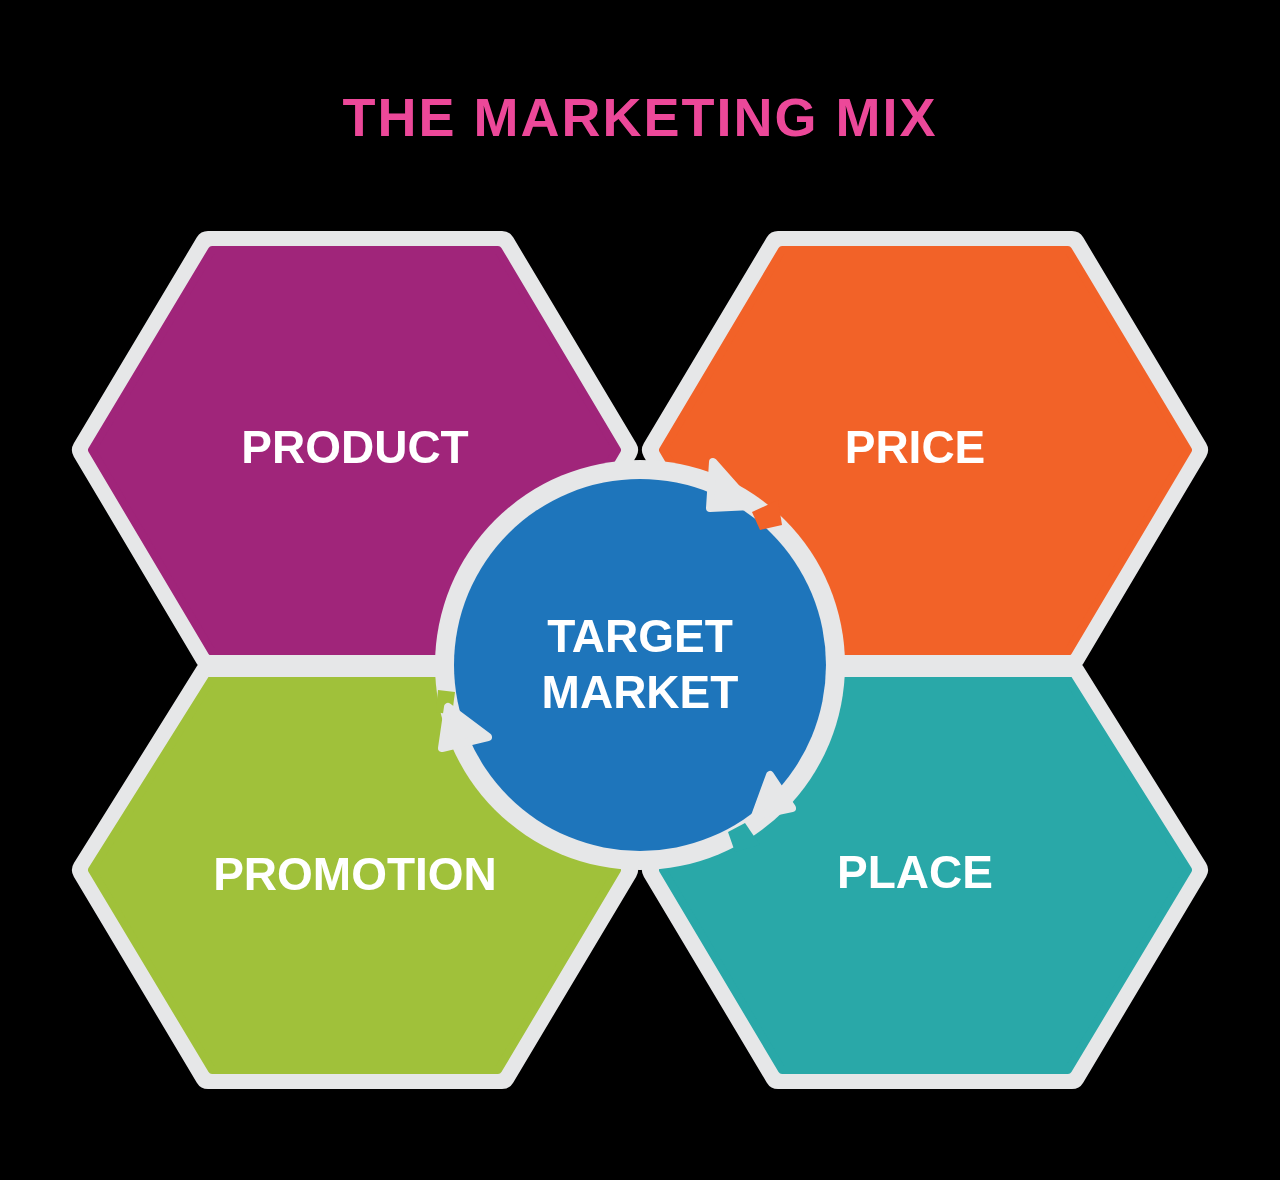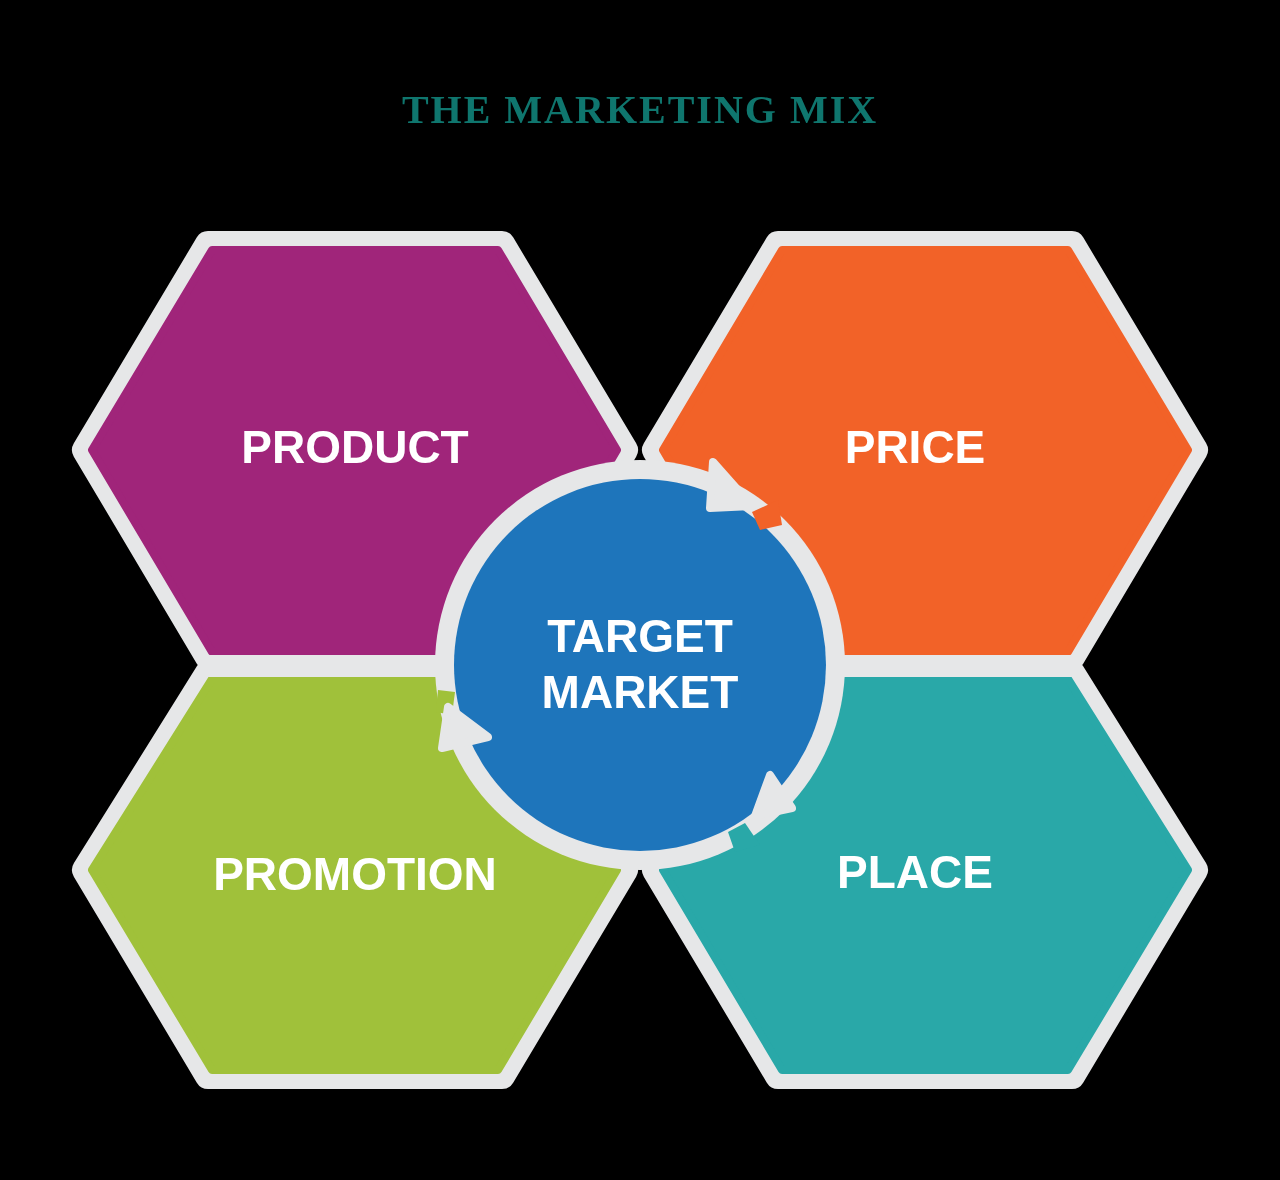--- a/index.html
+++ b/index.html
@@ -1,19 +1,19 @@
 <!DOCTYPE html>
 <html><head>
 <meta charset="utf-8">
 <style>
   html, body { margin: 0; padding: 0; background: #000000; }
   body { width: 1280px; height: 1180px; position: relative; overflow: hidden; font-family: "Liberation Sans", "DejaVu Sans", sans-serif; }
   #title {
     position: absolute; left: 0; top: 86px; width: 1280px; text-align: center;
-    font-size: 40px; font-weight: bold; letter-spacing: 2px; color: #0f766e; font-family: Liberation Serif, serif;
+    font-size: 54px; font-weight: bold; letter-spacing: 2px; color: #ec4899;
   }
   #diagram { position: absolute; left: 0; top: 0; }
   .seg-label { font-family: "Liberation Sans", "DejaVu Sans", sans-serif; font-weight: bold; fill: #ffffff; }
 </style>
 </head>
 <body>
 
 <div id="title">THE MARKETING MIX</div>
 
 <svg id="diagram" width="1280" height="1180" viewBox="0 0 1280 1180">

